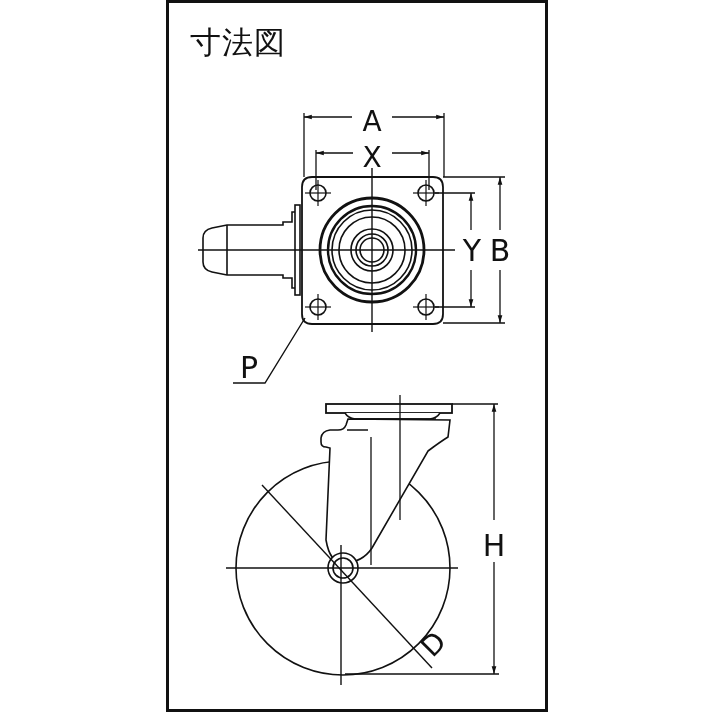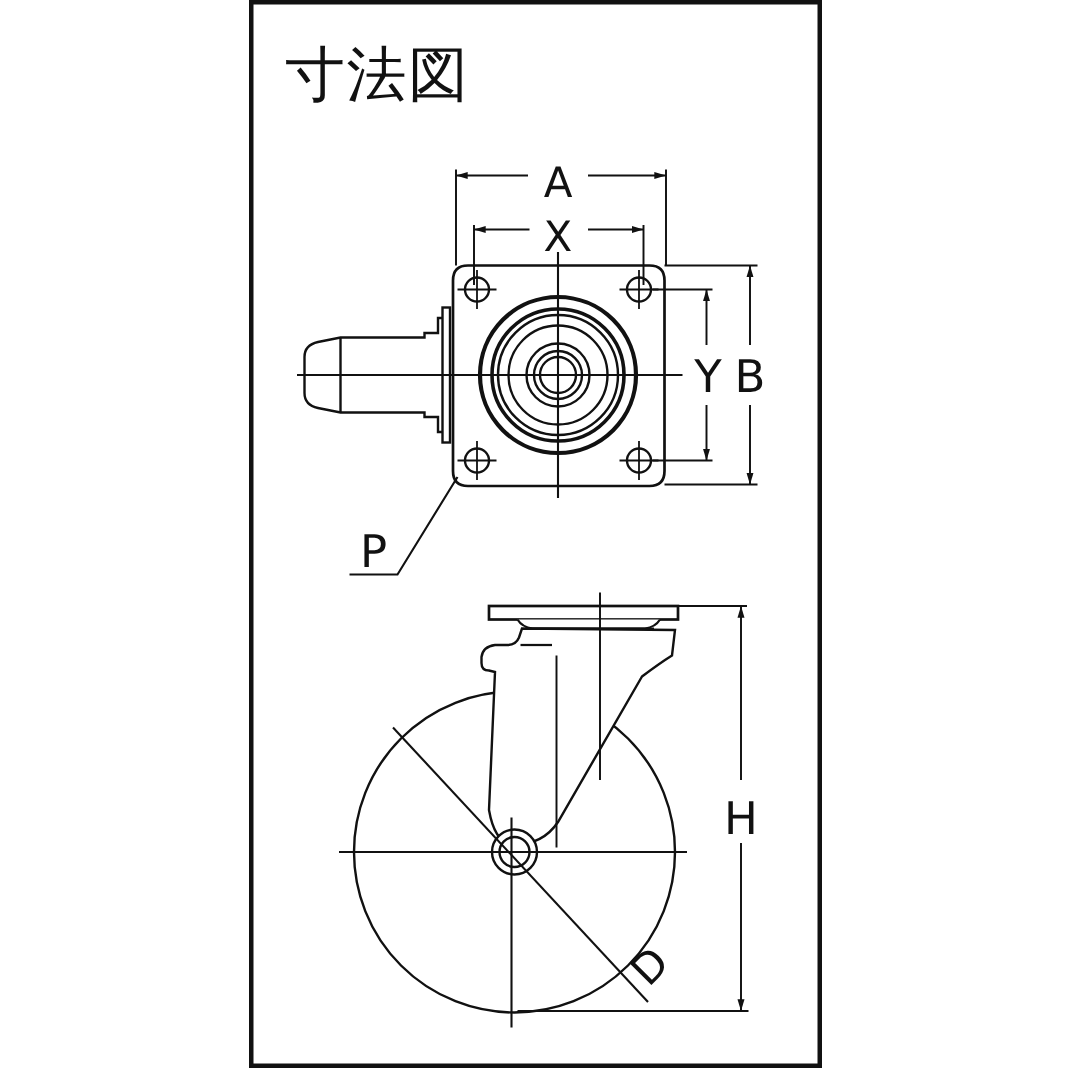--- a/index.html
+++ b/index.html
@@ -1,18 +1,18 @@
 <!DOCTYPE html>
 <html><head>
 <meta charset="utf-8">
 <style>
   html, body { margin: 0; padding: 0; background: #ffffff; }
   body { width: 713px; height: 713px; position: relative; overflow: hidden; font-family: "DejaVu Sans", sans-serif; }
   #frame { position: absolute; left: 166px; top: 0px; width: 376px; height: 706px; border: 3px solid #111111; background: #ffffff; }
-  #title { position: absolute; left: 190px; top: 22px; font-size: 40px; color: #111111; letter-spacing: 1px; font-family: Liberation Serif, serif; }
+  #title { position: absolute; left: 190px; top: 22px; font-size: 31px; color: #111111; letter-spacing: 1px; font-family: Liberation Serif, serif; }
   svg { position: absolute; left: 0; top: 0; }
   .lbl { font-family: "DejaVu Sans", sans-serif; fill: #111111; }
 </style>
 </head>
 <body>
 
 <div id="frame"></div>
 <div id="title">寸法図</div>
 
 <svg width="713" height="713" viewBox="0 0 713 713">

